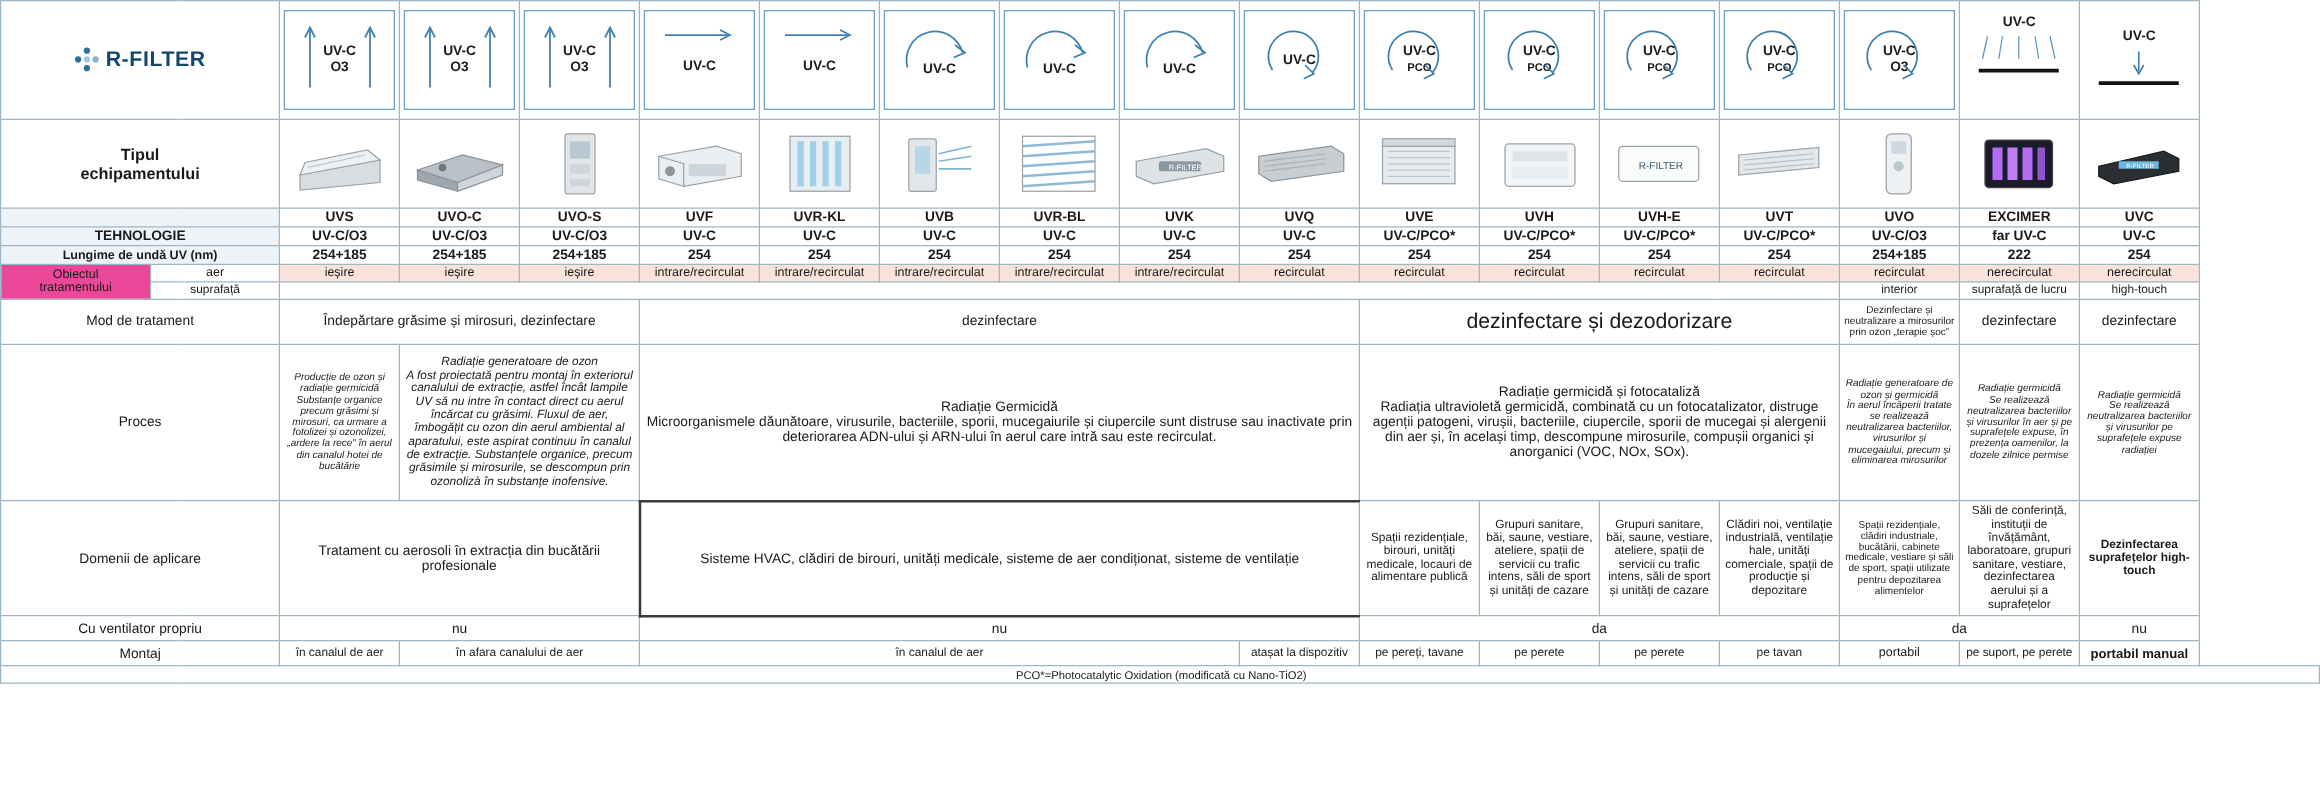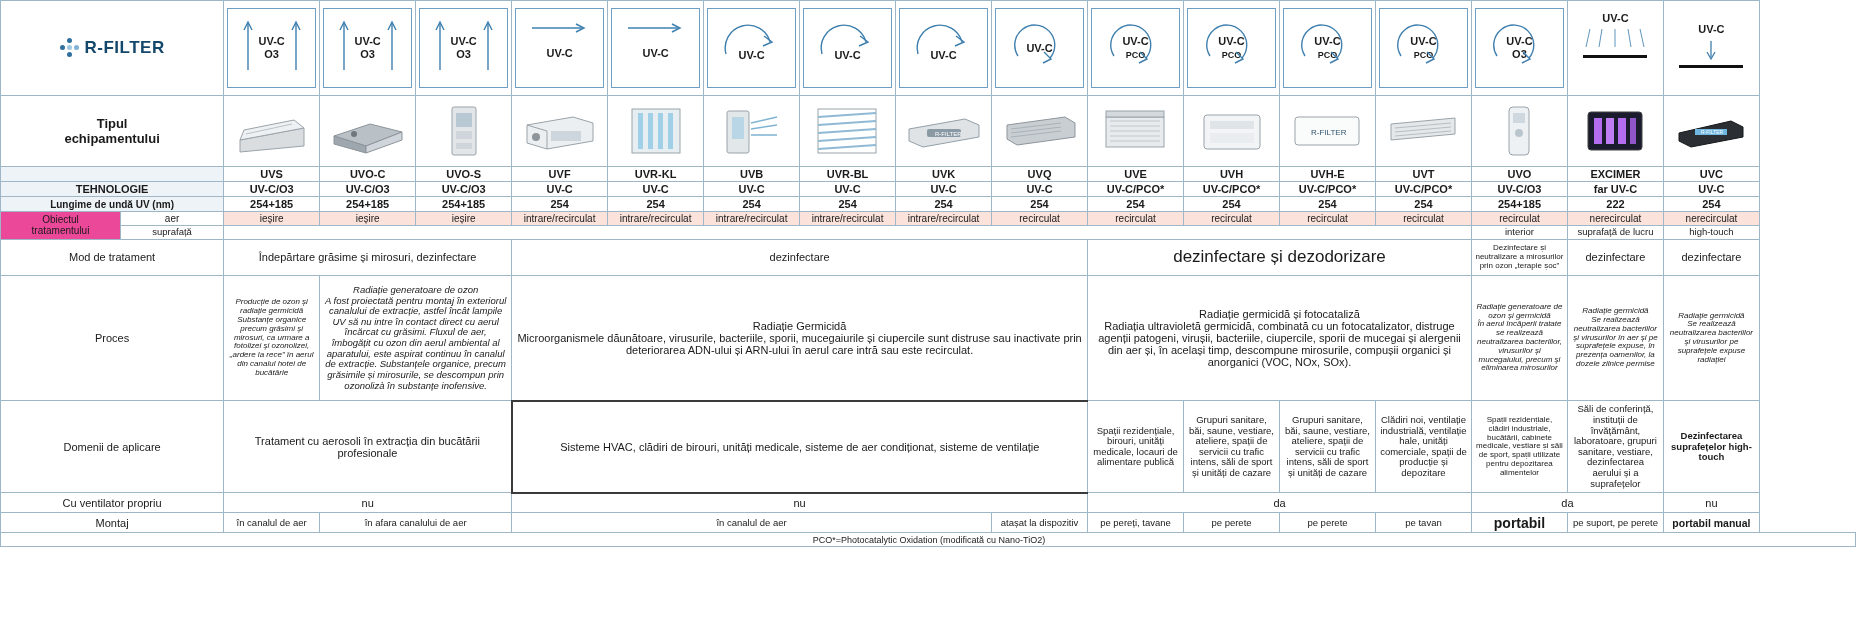--- a/index.html
+++ b/index.html
@@ -571,21 +571,21 @@
   <tr style="height:20px">
     <td colspan="3" class="leftlbl">Montaj</td>
     <td style="font-size:9.5px">în canalul de aer</td>
     <td colspan="2" style="font-size:9.5px">în afara canalului de aer</td>
     <td colspan="5" style="font-size:9.5px">în canalul de aer</td>
     <td style="font-size:9.5px">atașat la dispozitiv</td>
     <td style="font-size:9.5px">pe pereți, tavane</td>
     <td style="font-size:9.5px">pe perete</td>
     <td style="font-size:9.5px">pe perete</td>
     <td style="font-size:9.5px">pe tavan</td>
-    <td style="font-size:14px;font-weight:bold">portabil</td>
+    <td style="font-size:10px;font-weight:normal">portabil</td>
     <td style="font-size:9.5px">pe suport, pe perete</td>
     <td style="font-size:10.5px;font-weight:bold">portabil manual</td>
   </tr>
 
   <tr style="height:14px">
     <td colspan="20" class="foot">PCO*=Photocatalytic Oxidation (modificată cu Nano-TiO2)</td>
   </tr>
 </tbody>
     </table>
 </div>

